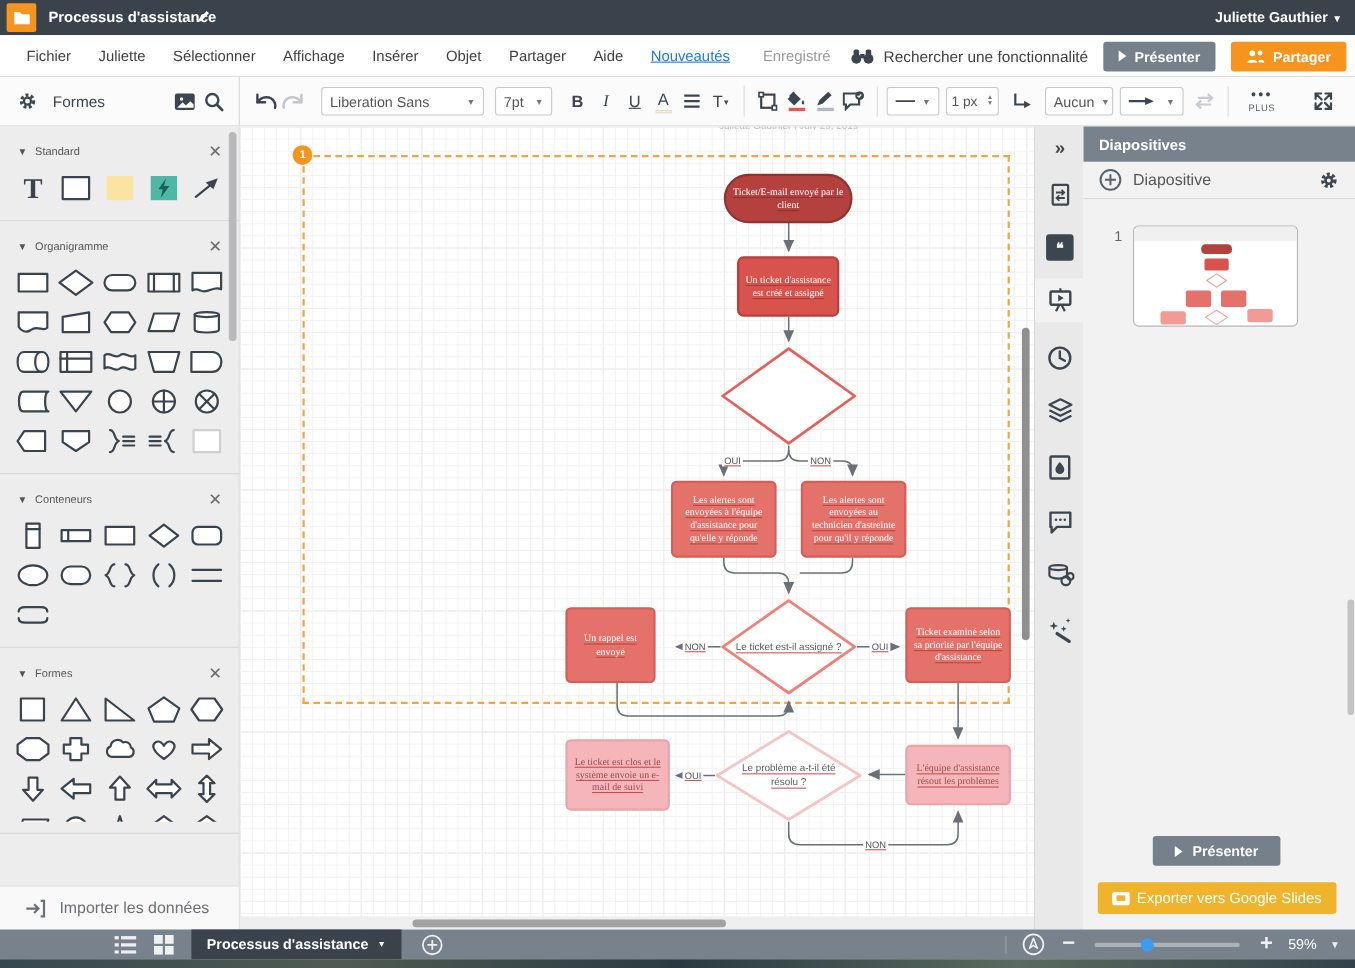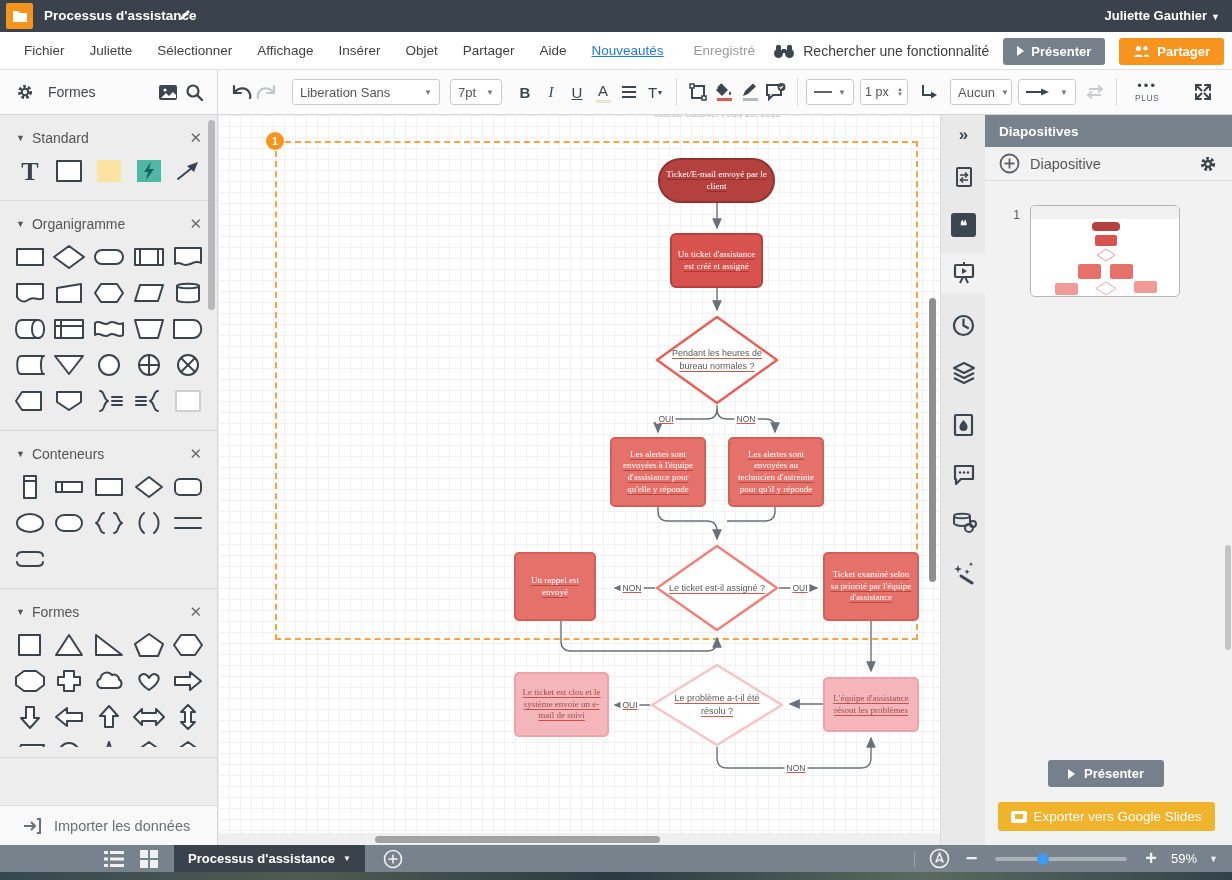--- a/index.html
+++ b/index.html
@@ -43,21 +43,21 @@
   .plus-btn { display:flex; flex-direction:column; align-items:center; justify-content:center; color:#3c4650; cursor:pointer; margin-left:10px; }
   .plus-btn .dots { font-size:13px; letter-spacing:2px; line-height:10px; }
   .plus-btn .plbl { font-size:8.5px; color:#5a646d; margin-top:2px; letter-spacing:.5px; }
 
   
   .sidebar { position:absolute; left:0; top:115px; width:218px; height:730px; background:#ededee; border-right:1px solid #d6d6d6; }
   .sb-sections { position:absolute; left:0; top:0; width:218px; height:690px; overflow:hidden; }
   .sb-section { border-bottom:1px solid #d8d8d8; padding:10px 0 10px 0; }
   .sb-head { display:flex; align-items:center; padding:4px 16px 8px 16px; }
   .sb-head .tri { font-size:9px; color:#555; margin-right:7px; }
-  .sb-head .ttl { font-size:14px; color:#555; }
+  .sb-head .ttl { font-size:10px; color:#555; }
   .sb-head .closex { margin-left:auto; font-size:15px; color:#6a6a6a; cursor:pointer; }
   .shape-grid { display:grid; grid-template-columns:repeat(5, 1fr); padding:2px 10px 6px 10px; row-gap:9px; justify-items:center; }
   .shape-grid.clip { max-height:118px; overflow:hidden; }
   .shape-cell { width:36px; height:27px; display:flex; align-items:center; justify-content:center; cursor:grab; }
   .shsvg { width:34px; height:26px; stroke:#39444f; stroke-width:2; fill:#fff; stroke-linejoin:round; stroke-linecap:round; }
   .import-bar { position:absolute; left:0; top:690px; width:217px; height:40px; background:#f9f9f9; border-top:1px solid #dcdcdc; display:flex; align-items:center; padding-left:22px; gap:12px; cursor:pointer; }
   .import-bar span { font-size:14.5px; color:#68707a; }
   .sb-scroll { position:absolute; right:2px; top:5px; width:7px; height:190px; background:#b9b9bb; border-radius:4px; }
 
   
@@ -749,21 +749,20 @@
       </g>
     </svg>
 
     <div class="node term" style="left:440px; top:43px; width:117px; height:45px;">Ticket/E-mail envoyé par le client</div>
     <div class="node proc1" style="left:452px; top:118px; width:93px; height:55px;">Un ticket d'assistance est créé et assigné</div>
 
     <div class="diamond" style="left:437px; top:200px; width:124px; height:90px;">
       <svg width="124" height="90" viewBox="0 0 124 90">
           <polygon points="62,2 122,45 62,88 2,45" fill="#fff" stroke="#e75f56" stroke-width="2.5" stroke-linejoin="round"></polygon>
         </svg>
-      <span class="dtext">Pendant les heures de bureau normales ?</span>
     </div>
 
     <div class="node salmon" style="left:392px; top:322px; width:96px; height:70px;">Les alertes sont envoyées à l'équipe d'assistance pour qu'elle y réponde</div>
     <div class="node salmon" style="left:510px; top:322px; width:96px; height:70px;">Les alertes sont envoyées au technicien d'astreinte pour qu'il y réponde</div>
 
     <div class="diamond" style="left:437px; top:429px; width:124px; height:88px;">
       <svg width="124" height="88" viewBox="0 0 124 88">
           <polygon points="62,2 122,44 62,86 2,44" fill="#fff" stroke="#f0817a" stroke-width="2.5" stroke-linejoin="round"></polygon>
         </svg>
       <span class="dtext">Le ticket est-il assigné ?</span>

